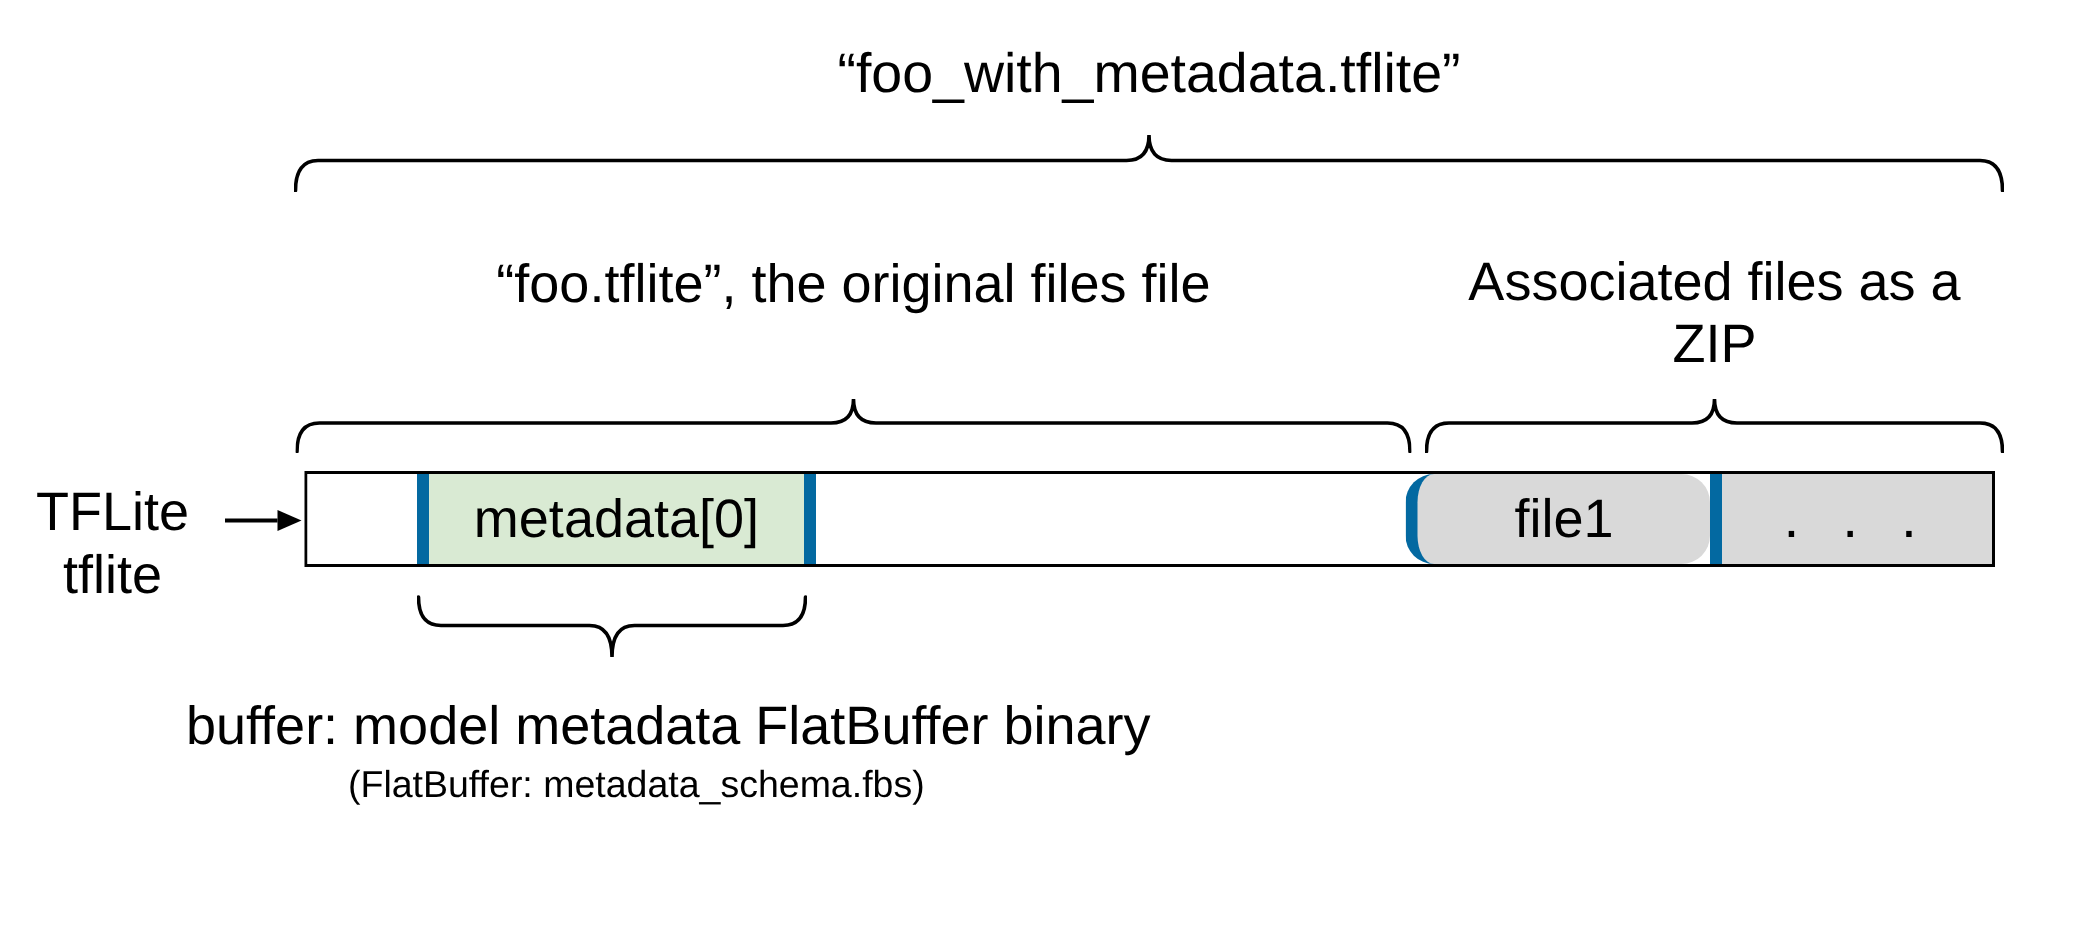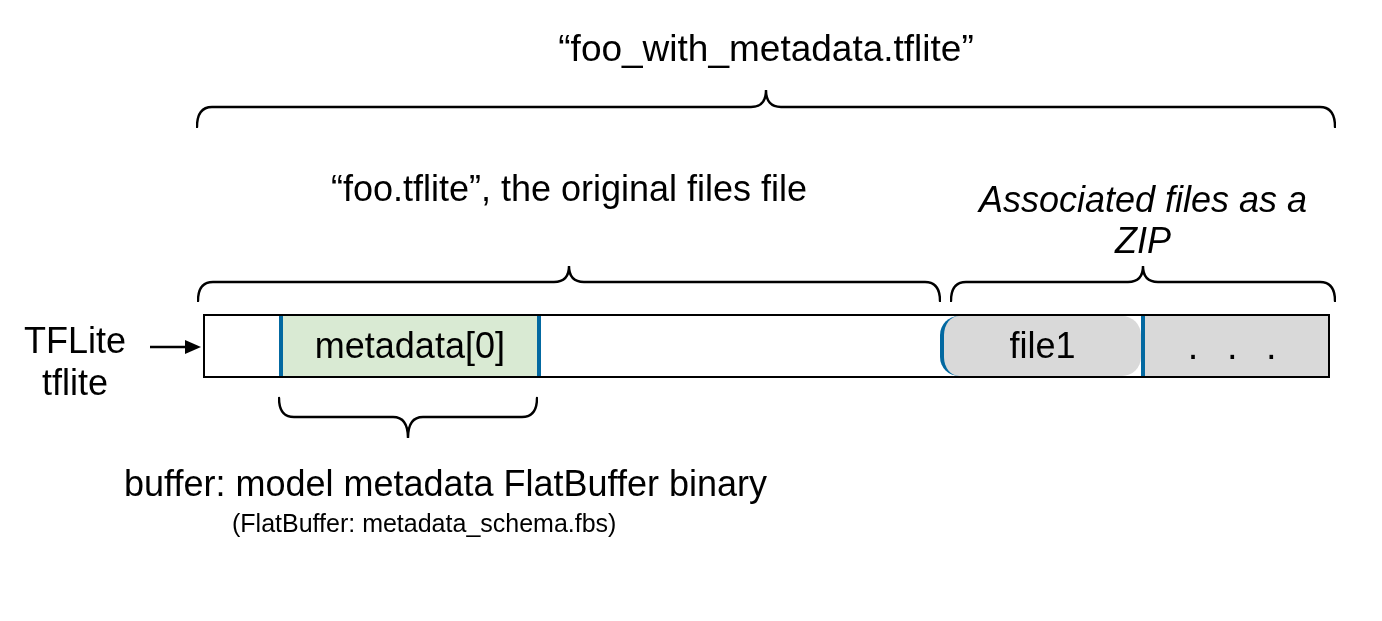--- a/index.html
+++ b/index.html
@@ -33,21 +33,21 @@
   .bar-seg {
     flex-basis: 0;
     display: flex;
     align-items: center;
     justify-content: center;
     font-size: 36px;
     box-sizing: border-box;
     white-space: nowrap;
     overflow: hidden;
   }
-  .bar-seg + .bar-seg { border-left: 4px solid #0369a1; }
+  .bar-seg + .bar-seg { border-left: 8px solid #0369a1; }
   .bar-seg.dots { letter-spacing: 9px; font-size: 38px; }
 
   #tflite-model-label { font-size: 36px; line-height: 42px; }
   #annotation { font-size: 36px; line-height: 40px; white-space: nowrap; }
   #annotation .line3 { font-size: 25px; line-height: 38px; padding-left: 108px; }
   #label-original-model .sub-text { margin-top: 5px; }
 </style>
 </head>
 <body>
 
@@ -56,21 +56,21 @@
   <div class="abs center title-text" style="left:196px; top:28px; width:1140px;">“foo_with_metadata.tflite”</div>
 
   <svg class="brace abs" style="left:196px; top:88px;" width="1140" height="40" viewBox="0 0 1140 40">
     <path d="M 1 39 Q 1 19 16 19 L 555 19 Q 570 19 570 2 Q 570 19 585 19 L 1124 19 Q 1139 19 1139 39"></path>
   </svg>
 
   <div class="abs center" style="left:197px; top:168px; width:744px;" id="label-original-model">
     <div class="main-text">“foo.tflite”, the original files file</div>
   </div>
 
-  <div class="abs center main-text" style="left:950px; top:179px; width:386px;font-style:italic;">Associated files as a ZIP</div>
+  <div class="abs center main-text" style="left:950px; top:167px; width:386px;">Associated files as a ZIP</div>
 
   <svg class="brace abs" style="left:197px; top:264px;" width="744" height="38" viewBox="0 0 744 38">
     <path d="M 1 37 Q 1 18 16 18 L 357 18 Q 372 18 372 2 Q 372 18 387 18 L 728 18 Q 743 18 743 37"></path>
   </svg>
 
   <svg class="brace abs" style="left:950px; top:264px;" width="386" height="38" viewBox="0 0 386 38">
     <path d="M 1 37 Q 1 18 16 18 L 178 18 Q 193 18 193 2 Q 193 18 208 18 L 370 18 Q 385 18 385 37"></path>
   </svg>
 
   <div class="abs" id="tflite-model-label" style="left:24px; top:320px;text-align:center;">

